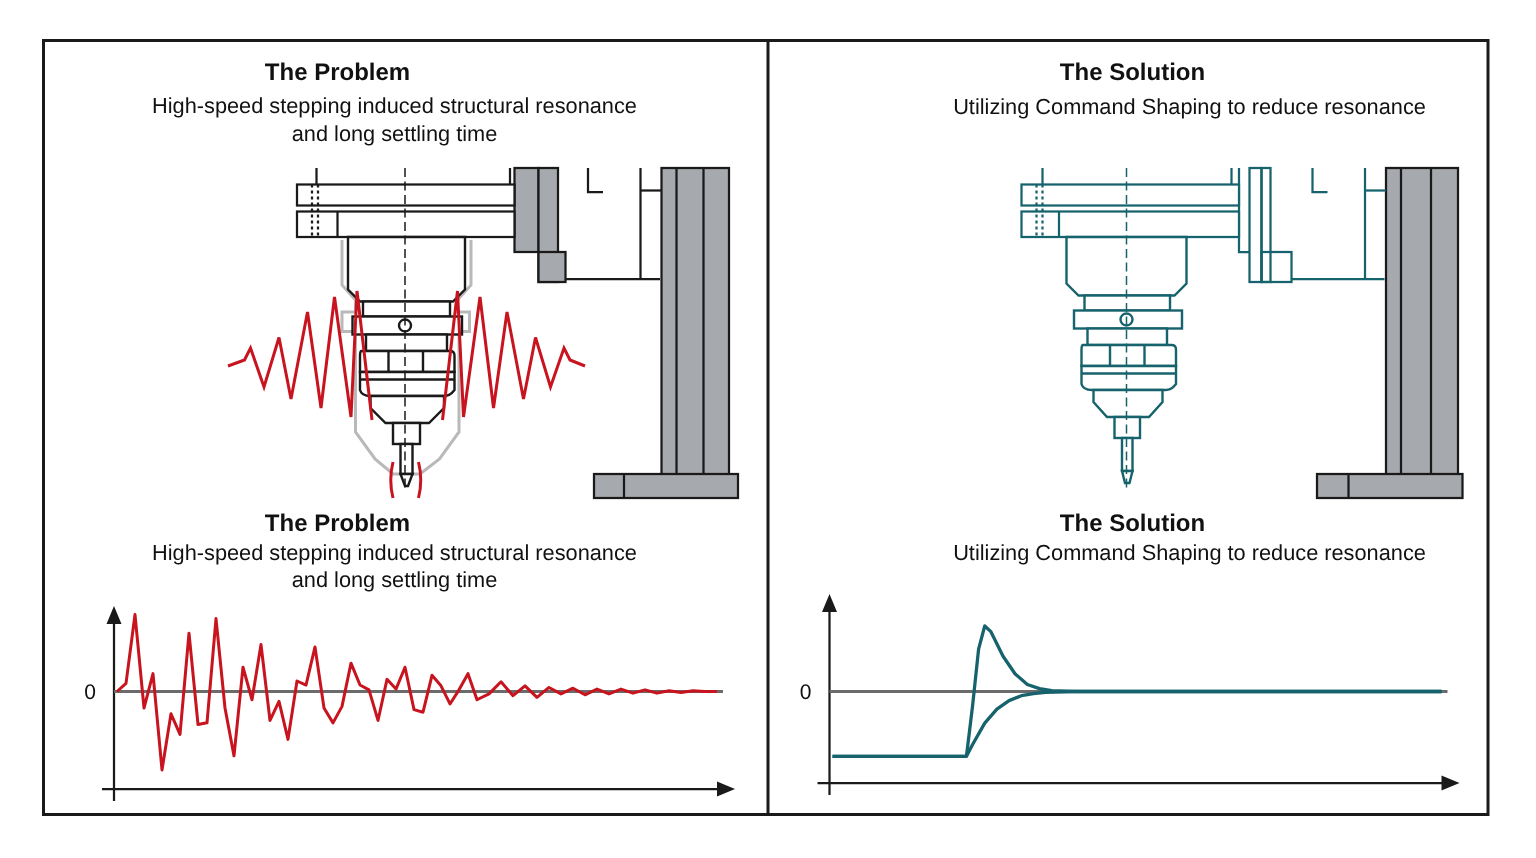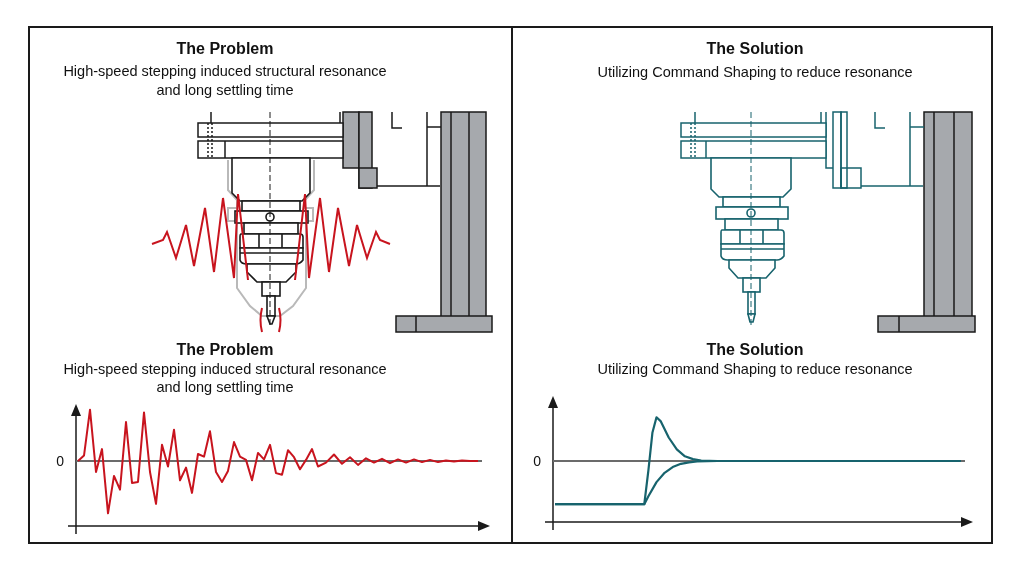--- a/index.html
+++ b/index.html
@@ -5,21 +5,21 @@
   html, body { margin: 0; padding: 0; background: #ffffff; }
   body { width: 1024px; height: 572px; position: relative; overflow: hidden;
          font-family: "Liberation Sans", sans-serif; color: #111; }
   .frame { position: absolute; left: 28px; top: 26px; width: 965px; height: 518px;
            border: 2px solid #1a1a1a; box-sizing: border-box; }
   .divider { position: absolute; left: 511px; top: 26px; width: 2px; height: 518px; background: #1a1a1a; }
   .panel { position: absolute; top: 28px; height: 514px; }
   .panel.left { left: 30px; width: 390px; }
   .panel.right { left: 513px; width: 484px; }
   .title { position: absolute; left: 0; width: 100%; text-align: center; font-weight: bold; font-size: 16px; }
-  .sub { position: absolute; left: 0; width: 100%; text-align: center; font-size: 14.5px; line-height: 18px; }
+  .sub { position: absolute; left: 0; width: 100%; text-align: center; font-size: 14.5px; line-height: 18px; padding-left: 38px; }
   svg { position: absolute; left: 0; top: 0; overflow: visible; }
 </style>
 </head>
 <body>
 
 <div class="frame"></div>
 <div class="divider"></div>
 
 <div class="panel left">
   <div class="title" style="top:12px">The Problem</div>

